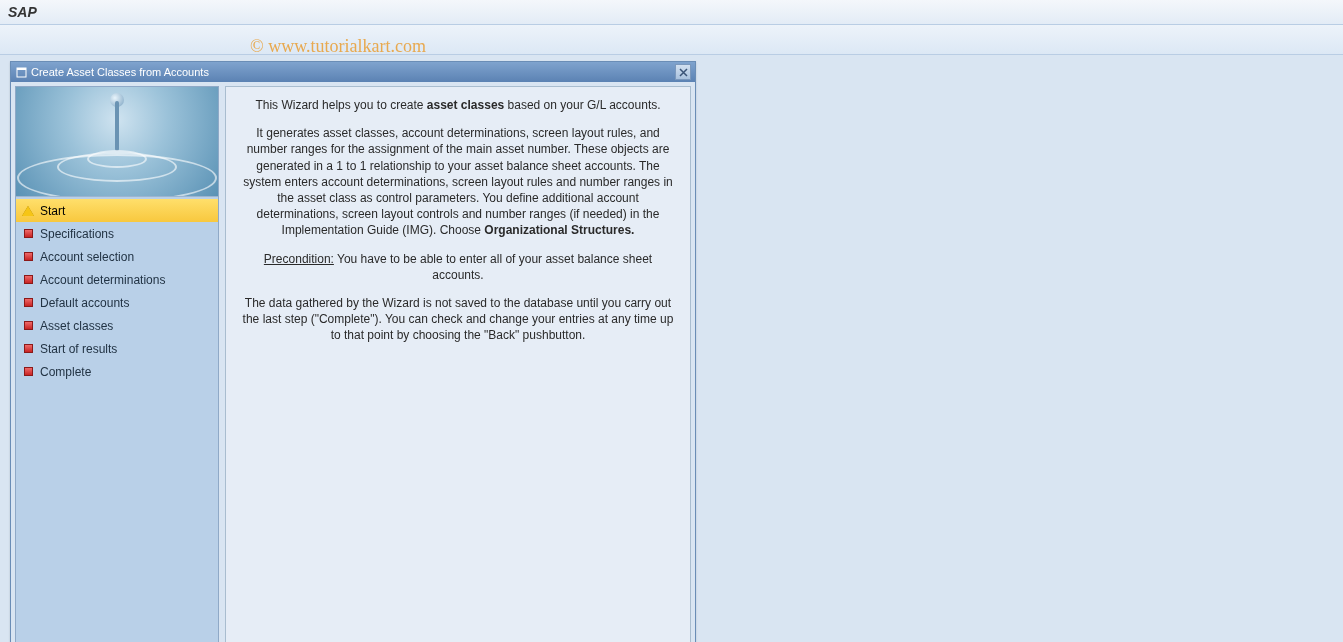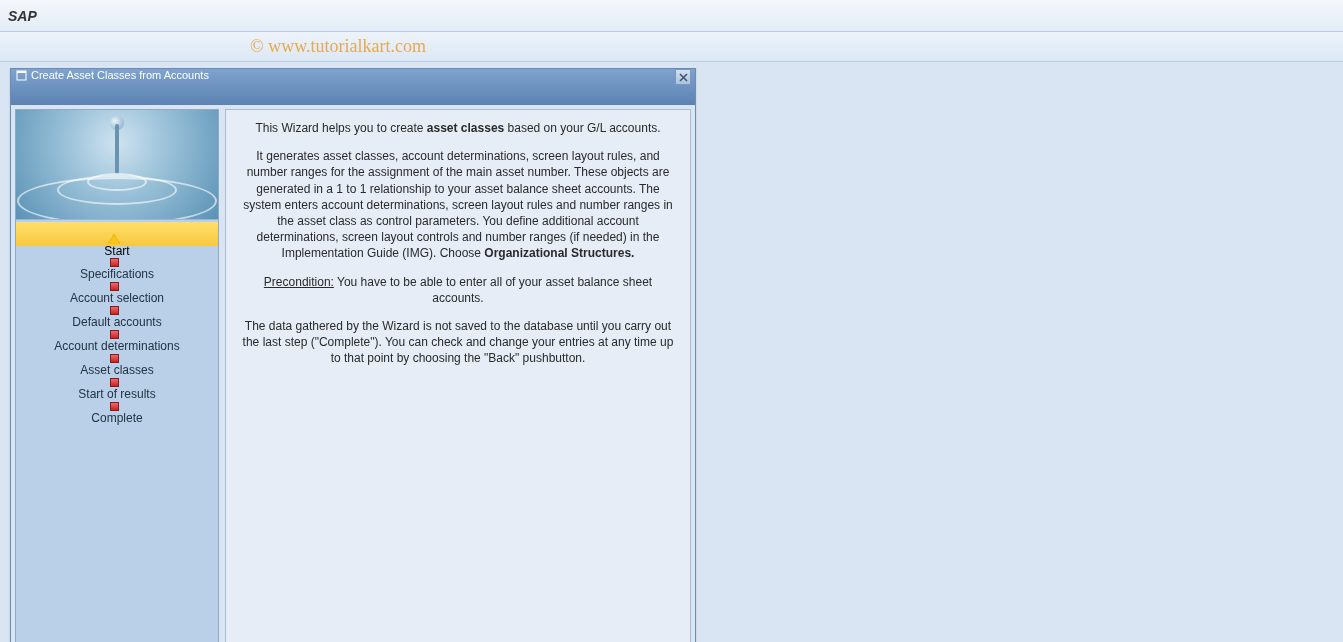--- a/index.html
+++ b/index.html
@@ -8,21 +8,21 @@
       font-size: 12px;
       background: #d9e5f2;
       width: 1343px;
       height: 642px;
       overflow: hidden;
       position: relative;
     }
     .app-header {
       background: linear-gradient(#f4f7fb, #e3ecf6);
       border-bottom: 1px solid #b9cde4;
-      height: 32px;
+      height: 25px;
       display: flex;
       align-items: center;
       padding: 0 8px;
     }
     .app-title {
       font-weight: bold;
       font-style: italic;
       font-size: 14px;
       color: #333;
     }
@@ -48,23 +48,23 @@
     }
     .dialog {
       width: 686px;
       border: 1px solid #6a8db6;
       background: #d9e5f2;
       box-shadow: 0 1px 2px rgba(0,0,0,0.15);
     }
     .dialog-titlebar {
       background: linear-gradient(#7fa3ce, #5b82b3);
       color: #fff;
-      height: 36px;
-      display: flex;
-      align-items: flex-start;
+      height: 20px;
+      display: flex;
+      align-items: center;
       padding: 0 4px;
       font-size: 11px;
     }
     .dialog-titlebar .title-icon {
       margin-right: 4px;
       width: 12px;
       height: 12px;
       display: inline-flex;
       align-items: center;
       justify-content: center;
@@ -133,24 +133,23 @@
     .ripple.r2 { width: 120px; height: 30px; bottom: 14px; }
     .ripple.r3 { width: 200px; height: 48px; bottom: -6px; }
     .step-list {
       flex: 1;
       padding: 2px 0 260px 0;
     }
     .step-item {
       display: flex;
       align-items: center;
       height: 23px;
-      padding: 12px 6px;
+      padding: 0 6px;
       cursor: pointer;
       color: #223344;
-      flex-direction: column;
     }
     .step-item.active {
       background: linear-gradient(#ffdf6b, #f8c83e);
       color: #000;
       font-weight: normal;
     }
     .step-icon {
       width: 12px;
       height: 12px;
       margin-right: 6px;
@@ -239,27 +238,27 @@
             <div class="step-item">
               <span class="step-icon">
                 <span class="sq-red"></span>
               </span>
               <span>Account selection</span>
             </div>
             <div class="step-item">
               <span class="step-icon">
                 <span class="sq-red"></span>
               </span>
+              <span>Account determinations</span>
+            </div>
+            <div class="step-item">
+              <span class="step-icon">
+                <span class="sq-red"></span>
+              </span>
               <span>Default accounts</span>
-            </div>
-            <div class="step-item">
-              <span class="step-icon">
-                <span class="sq-red"></span>
-              </span>
-              <span>Account determinations</span>
             </div>
             <div class="step-item">
               <span class="step-icon">
                 <span class="sq-red"></span>
               </span>
               <span>Asset classes</span>
             </div>
             <div class="step-item">
               <span class="step-icon">
                 <span class="sq-red"></span>

